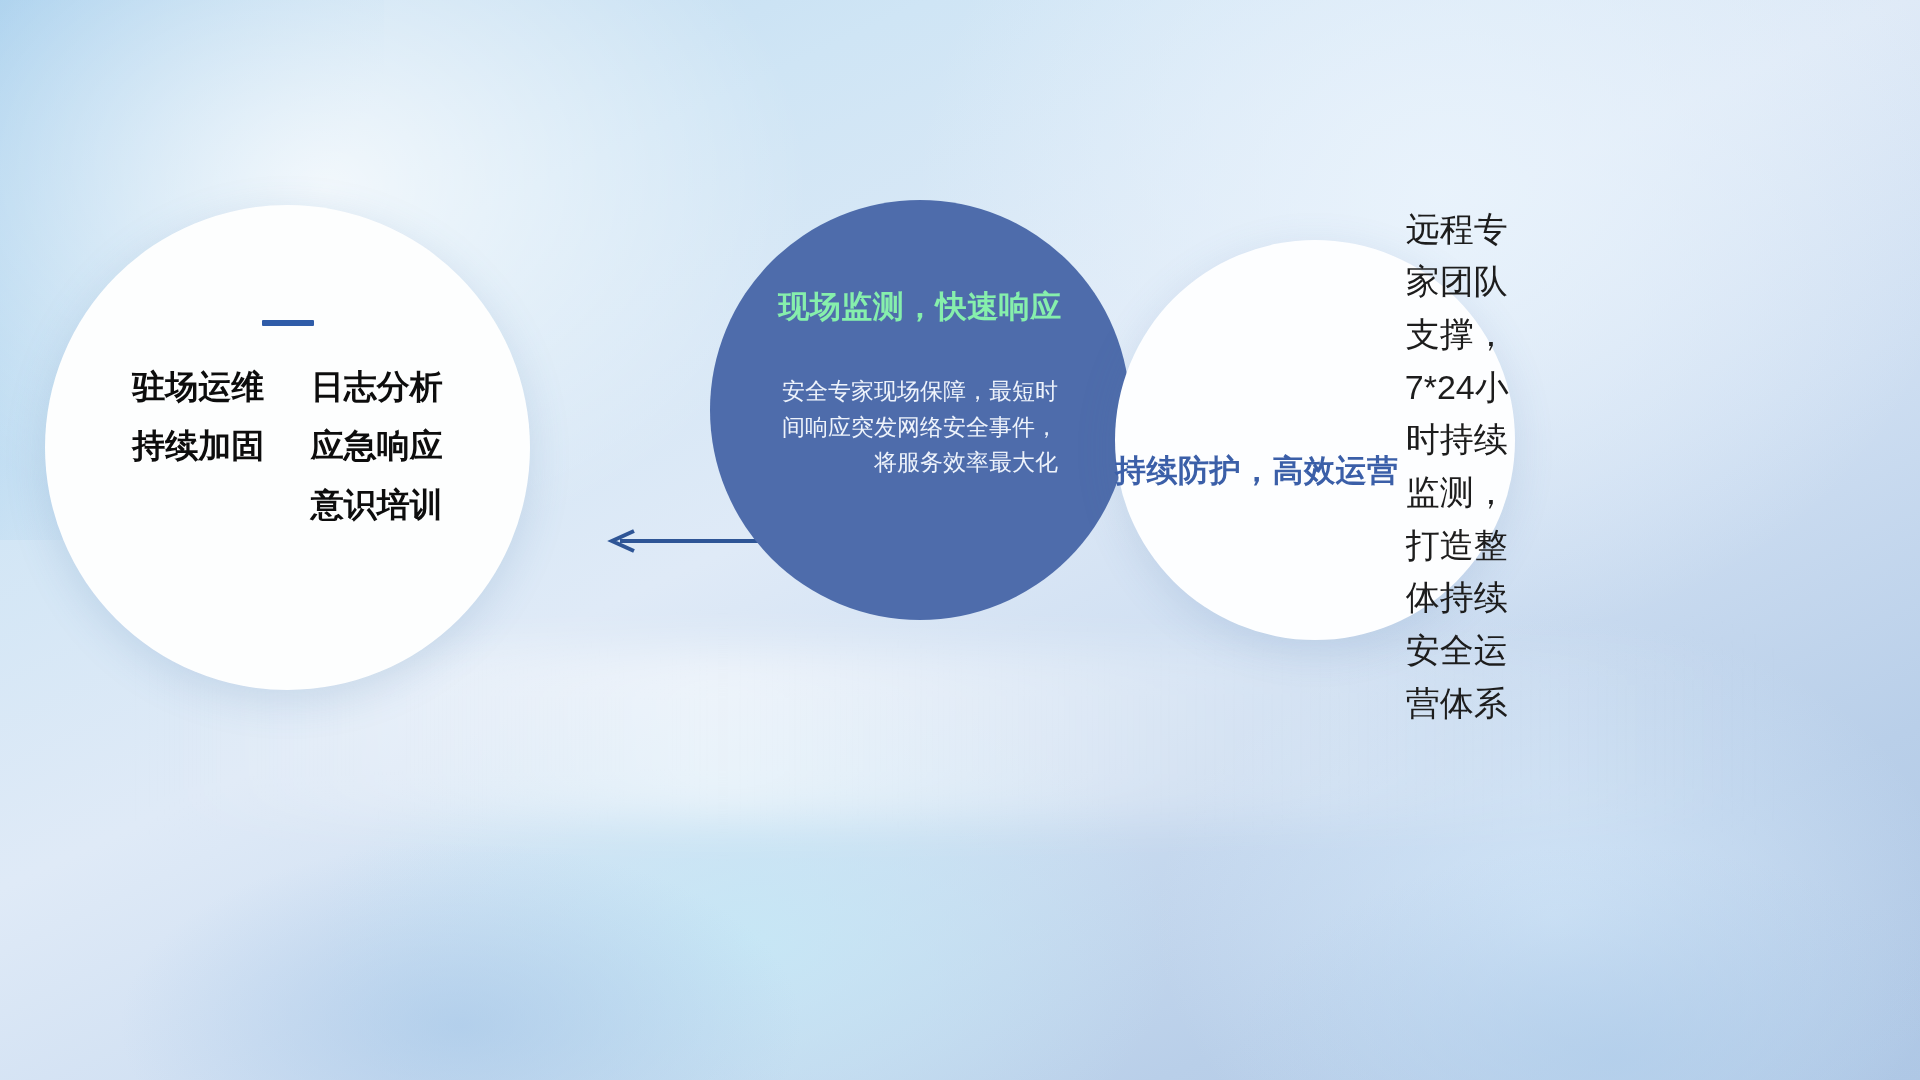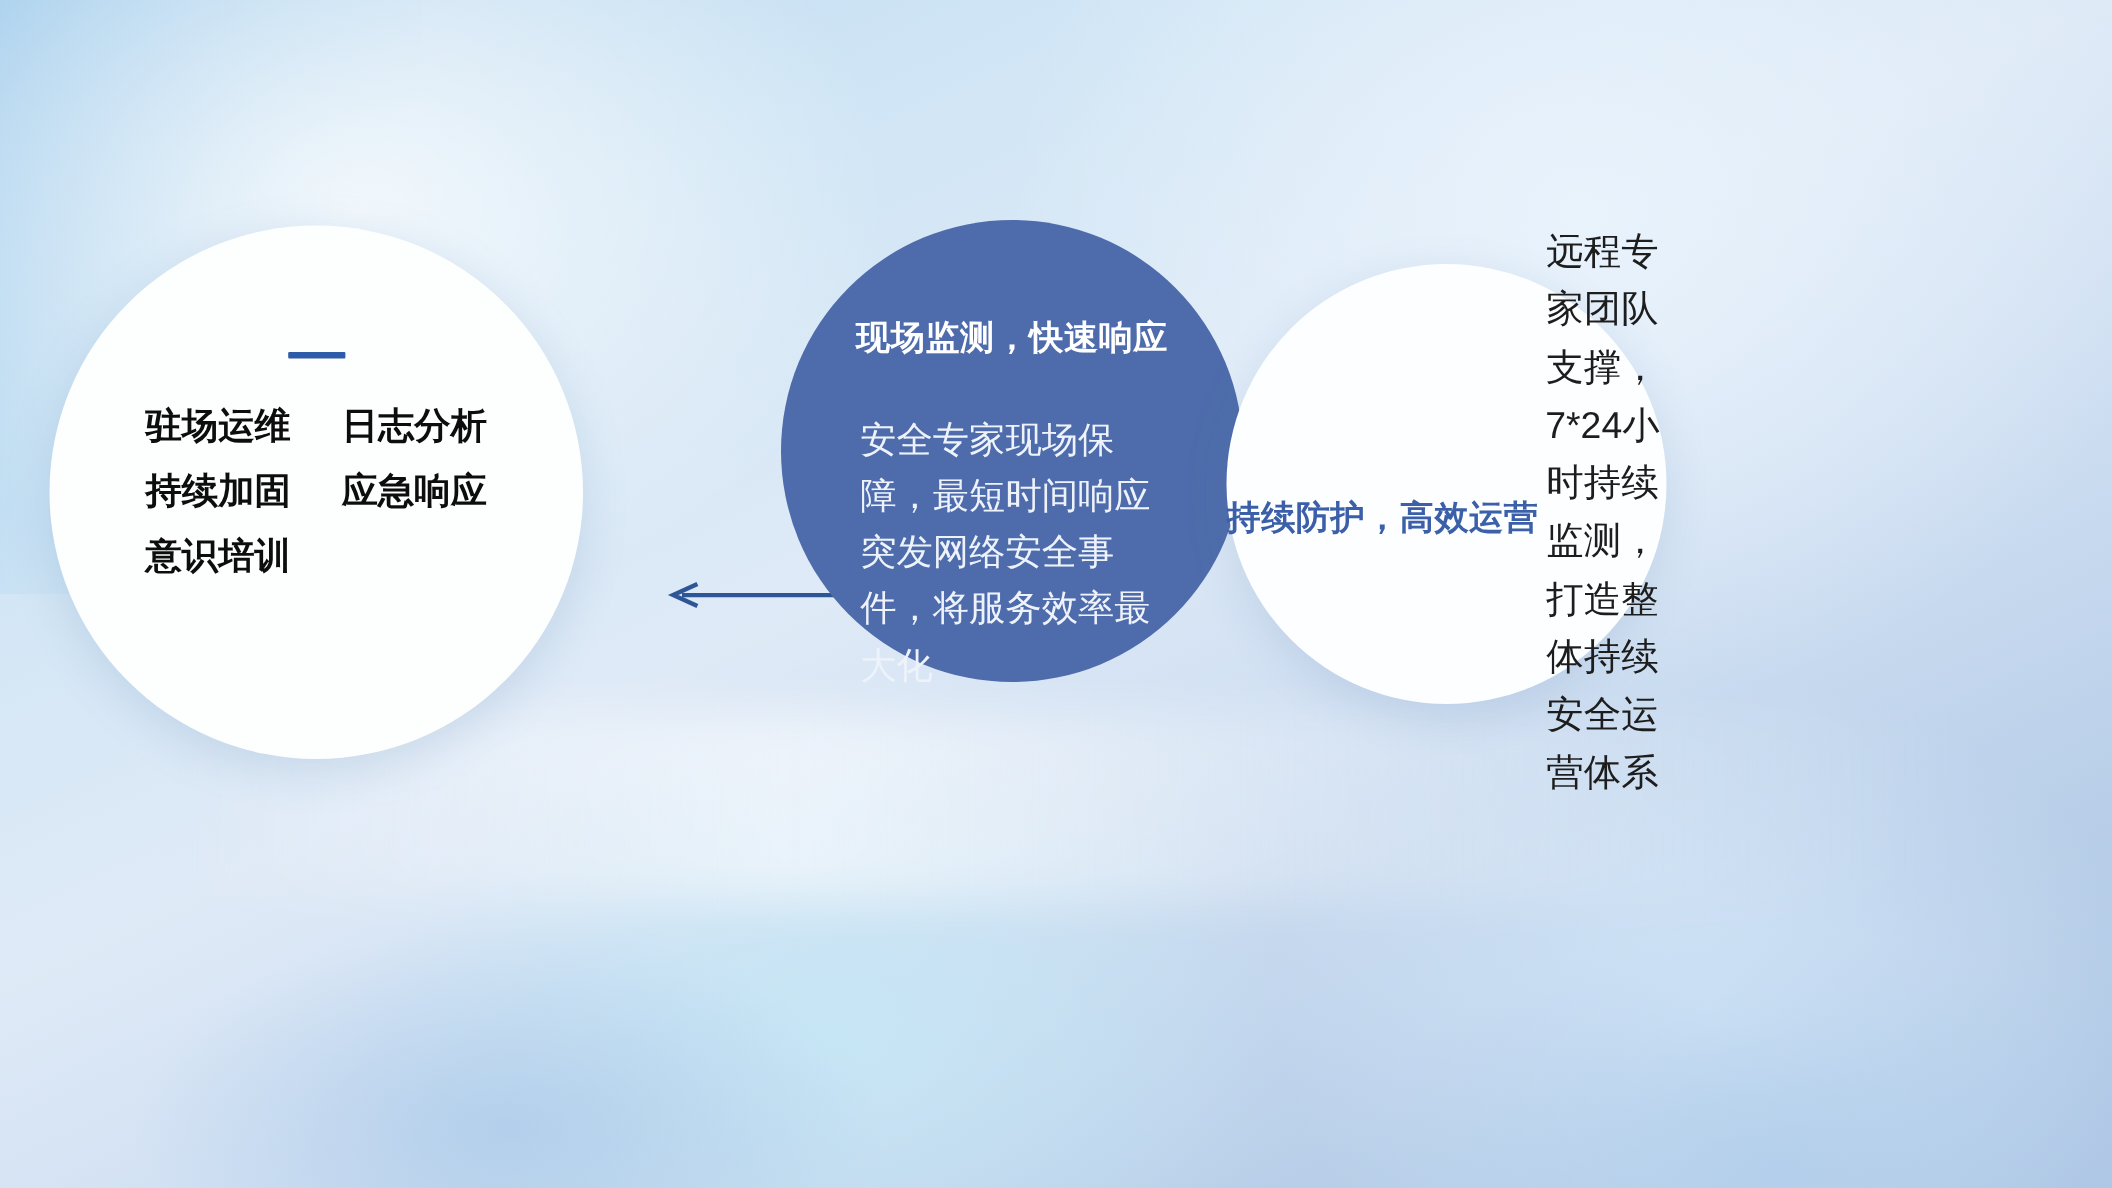--- a/index.html
+++ b/index.html
@@ -61,41 +61,41 @@
     left:45px; top:205px; width:485px; height:485px;
     background:#fdfefe;
     box-shadow:0 10px 42px rgba(80,120,170,.18);
     display:flex; flex-direction:column; align-items:center; justify-content:flex-start;
   }
   #circle-left .dash{
     width:52px; height:6px; background:#2f5ca8; border-radius:1px;
     margin-top:115px;
   }
   #circle-left .lines{
-    margin-top:44px; text-align:left;
+    margin-top:44px; text-align:right;
     color:#0d0d0d; font-weight:bold; font-size:33px; line-height:1.0;
   }
   #circle-left .lines .row{ margin-bottom:26px; white-space:nowrap; }
   #circle-left .lines .row:last-child{ margin-bottom:12px; }
   #circle-left .lines .gap{ display:inline-block; width:28px; }
 
   #circle-mid{
     left:710px; top:200px; width:420px; height:420px;
     background:#4e6cab;
     display:flex; flex-direction:column; align-items:center;
     z-index:3;
   }
   #circle-mid .heading{
     margin-top:86px;
-    color:#ffffff; font-weight:bold; font-size:31px; white-space:nowrap;
+    color:#86efac; font-weight:bold; font-size:31px; white-space:nowrap;
     letter-spacing:.5px;
   }
   #circle-mid .body{
     margin-top:46px; width:276px;
-    color:#eef3fb; font-size:33px; line-height:1.55; text-align:left;
+    color:#eef3fb; font-size:23px; line-height:1.55; text-align:right;
   }
 
   #circle-right{
     left:1115px; top:240px; width:400px; height:400px;
     background:#fdfeff;
     box-shadow:0 10px 40px rgba(80,120,170,.16);
     display:flex; align-items:center;
     z-index:4;
   }
   #circle-right .heading{

